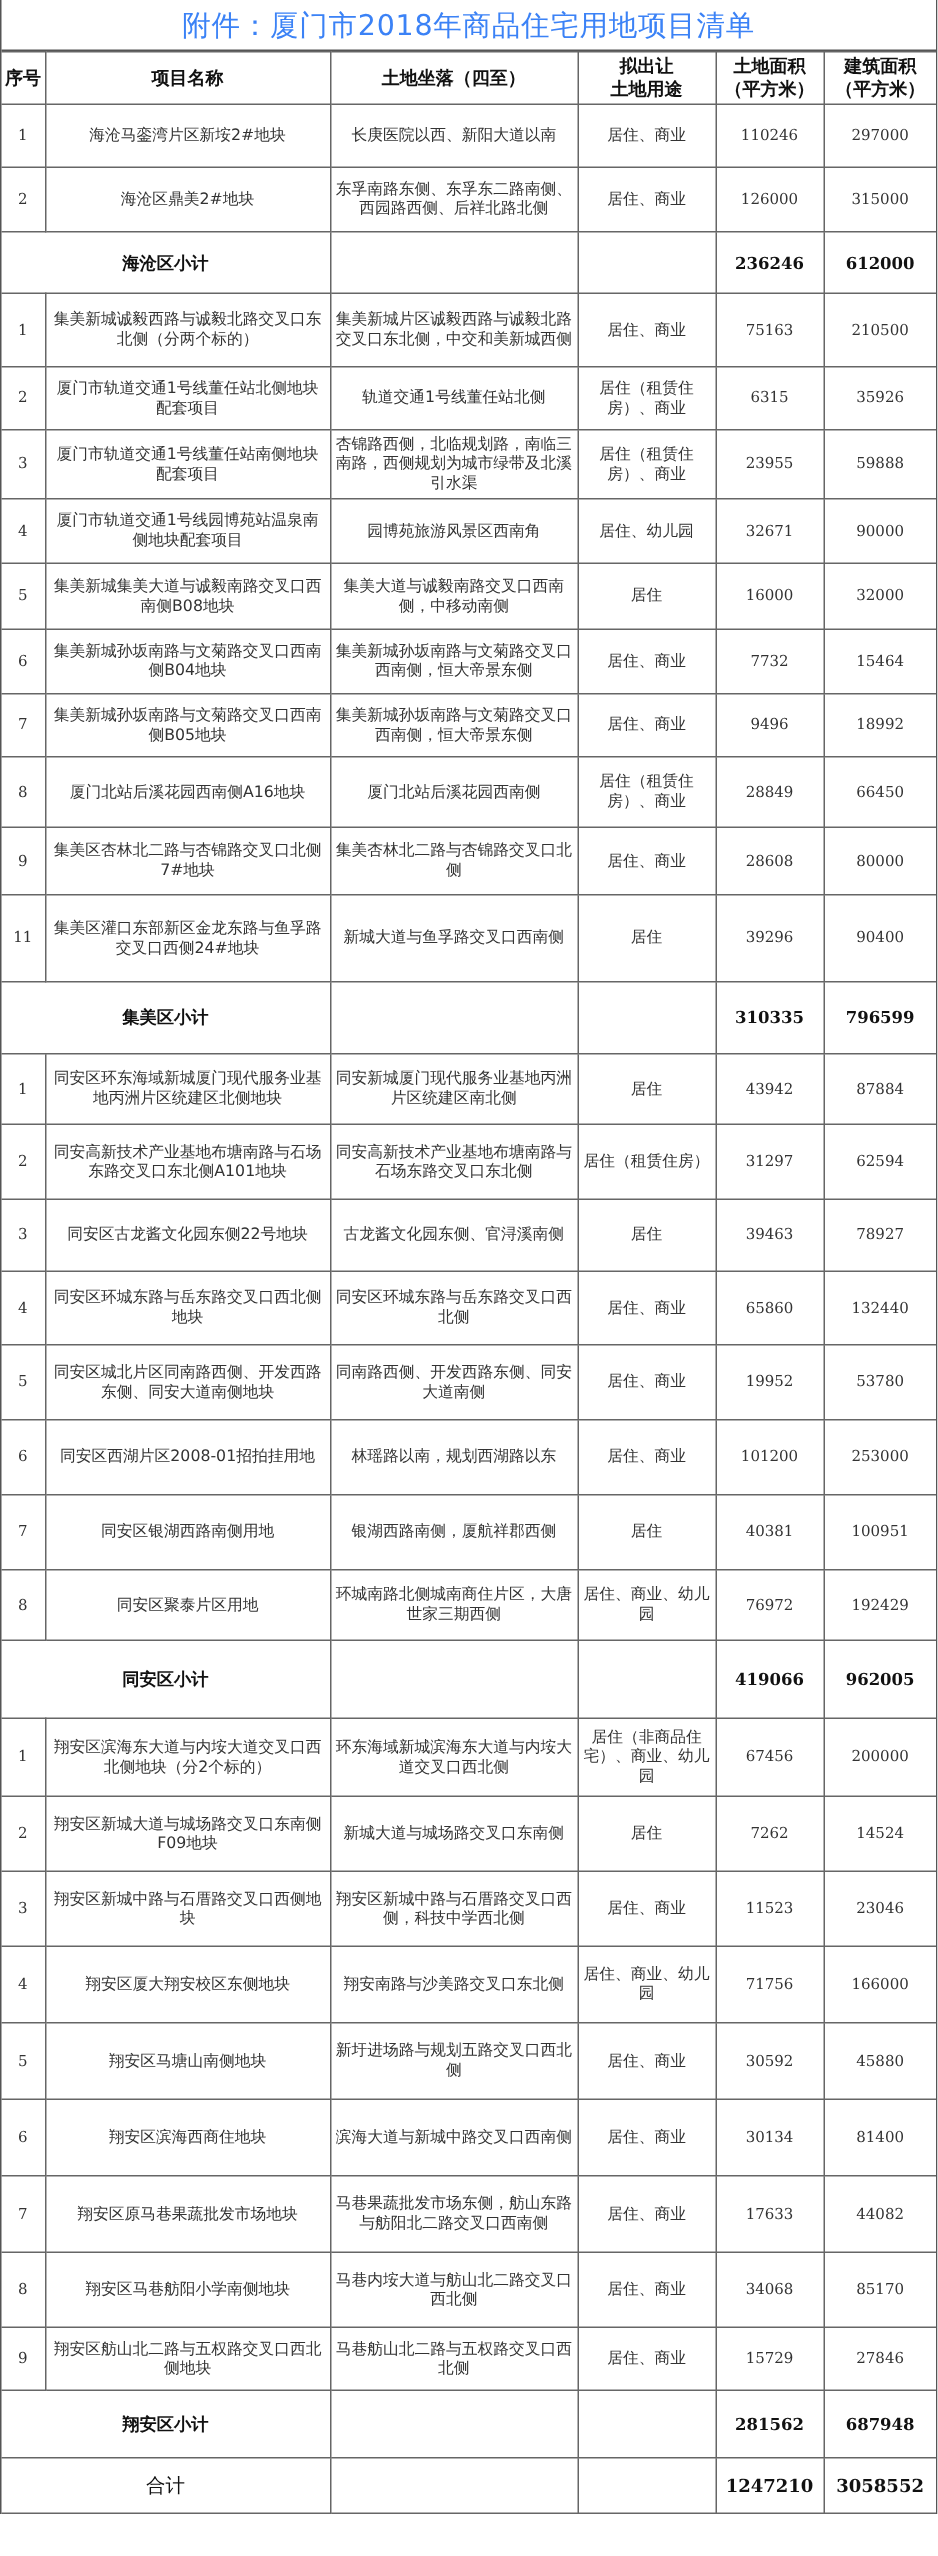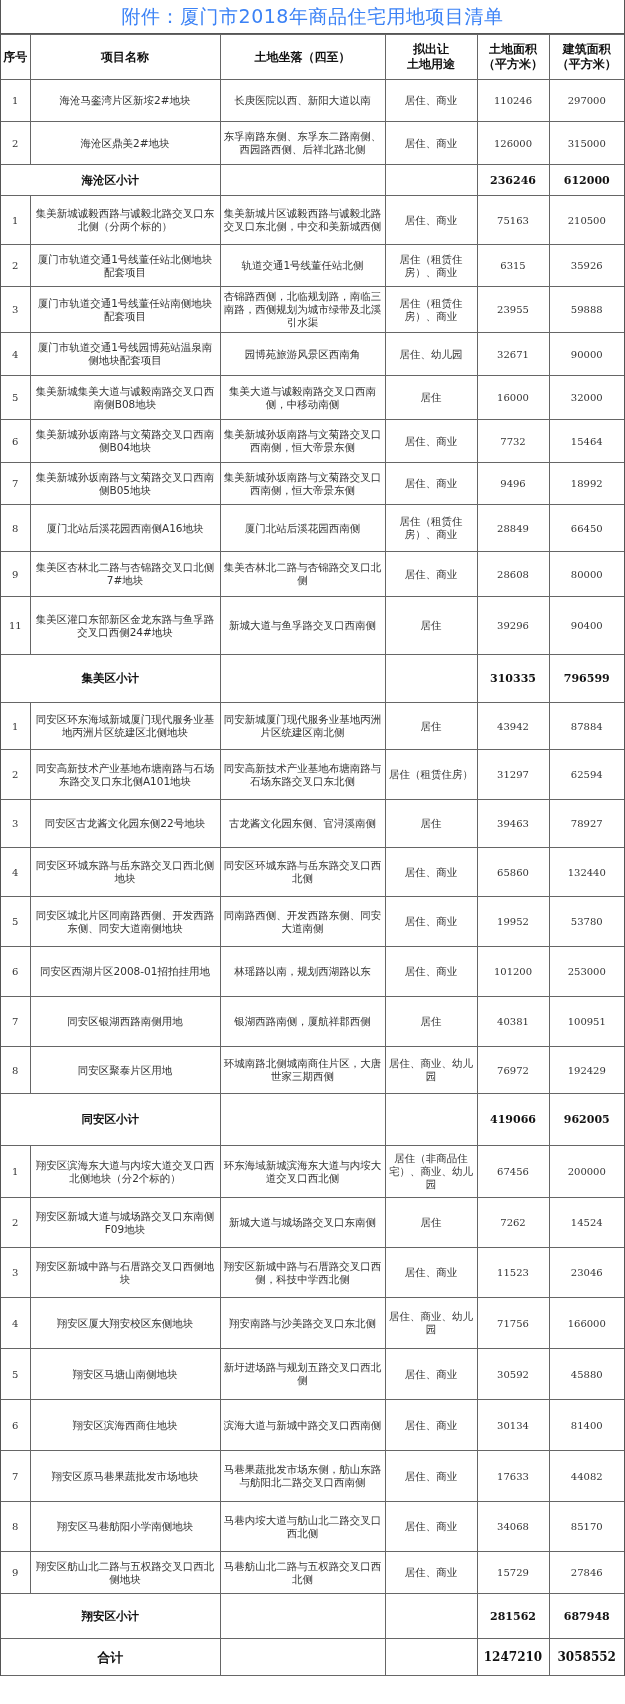--- a/index.html
+++ b/index.html
@@ -7,40 +7,40 @@
   .sheet { position:relative; width:623px; border-left:1px solid #555; border-right:1px solid #555; }
   .title { height:33px; display:flex; align-items:center; justify-content:center; font-size:19px; color:#3b82f6; border-bottom:1px solid #555; letter-spacing:0.5px; }
   table { border-collapse:collapse; width:623px; table-layout:fixed; }
   td, th { border:1px solid #666; text-align:center; vertical-align:middle; font-size:10.5px; line-height:13px; padding:0 2px; font-weight:normal; color:#333; }
   th { font-weight:bold; font-size:12px; line-height:15px; color:#111; }
   tr td:first-child, tr th:first-child { border-left:none; }
   tr td:last-child, tr th:last-child { border-right:none;border-radius:14px; }
   td.num { font-family:"DejaVu Serif", serif; font-size:10px;margin-left:37px; }
   td.sub { font-weight:bold; font-size:11.5px; color:#111; }
   td.subnum { font-weight:bold; font-family:"DejaVu Serif", serif; font-size:11px; color:#111; }
-  td.total { font-weight:bold; font-size:13px; color:#111; }
+  td.total { font-weight:normal; font-size:13px; color:#111; }
   td.totalnum { font-weight:bold; font-family:"DejaVu Serif", serif; font-size:12px; color:#111; }
   td.seq { font-family:"DejaVu Serif", serif; font-size:10px; }
 </style>
 </head>
 <body>
 
 <div class="sheet">
   <div class="title">附件：厦门市2018年商品住宅用地项目清单</div>
   <table>
     <colgroup>
       <col style="width:29px">
         <col style="width:190px">
         <col style="width:165px">
         <col style="width:92px">
         <col style="width:72px">
         <col style="width:75px">
     </colgroup>
     <thead>
-      <tr style="height:45px">
+      <tr style="height:35px">
         <th>序号</th>
         <th>项目名称</th>
         <th>土地坐落（四至）</th>
         <th style="white-space:pre-line">拟出让
 土地用途</th>
         <th style="white-space:pre-line">土地面积
 （平方米）</th>
         <th style="white-space:pre-line">建筑面积
 （平方米）</th>
       </tr>
@@ -55,21 +55,21 @@
           <td class="num">297000</td>
         </tr>
         <tr style="height:43px">
           <td class="seq">2</td>
           <td>海沧区鼎美2#地块</td>
           <td>东孚南路东侧、东孚东二路南侧、西园路西侧、后祥北路北侧</td>
           <td>居住、商业</td>
           <td class="num">126000</td>
           <td class="num">315000</td>
         </tr>
-        <tr style="height:31px">
+        <tr style="height:41px">
           <td colspan="2" class="sub">海沧区小计</td>
           <td></td>
           <td></td>
           <td class="subnum">236246</td>
           <td class="subnum">612000</td>
         </tr>
         <tr style="height:49px">
           <td class="seq">1</td>
           <td>集美新城诚毅西路与诚毅北路交叉口东北侧（分两个标的）</td>
           <td>集美新城片区诚毅西路与诚毅北路交叉口东北侧，中交和美新城西侧</td>

